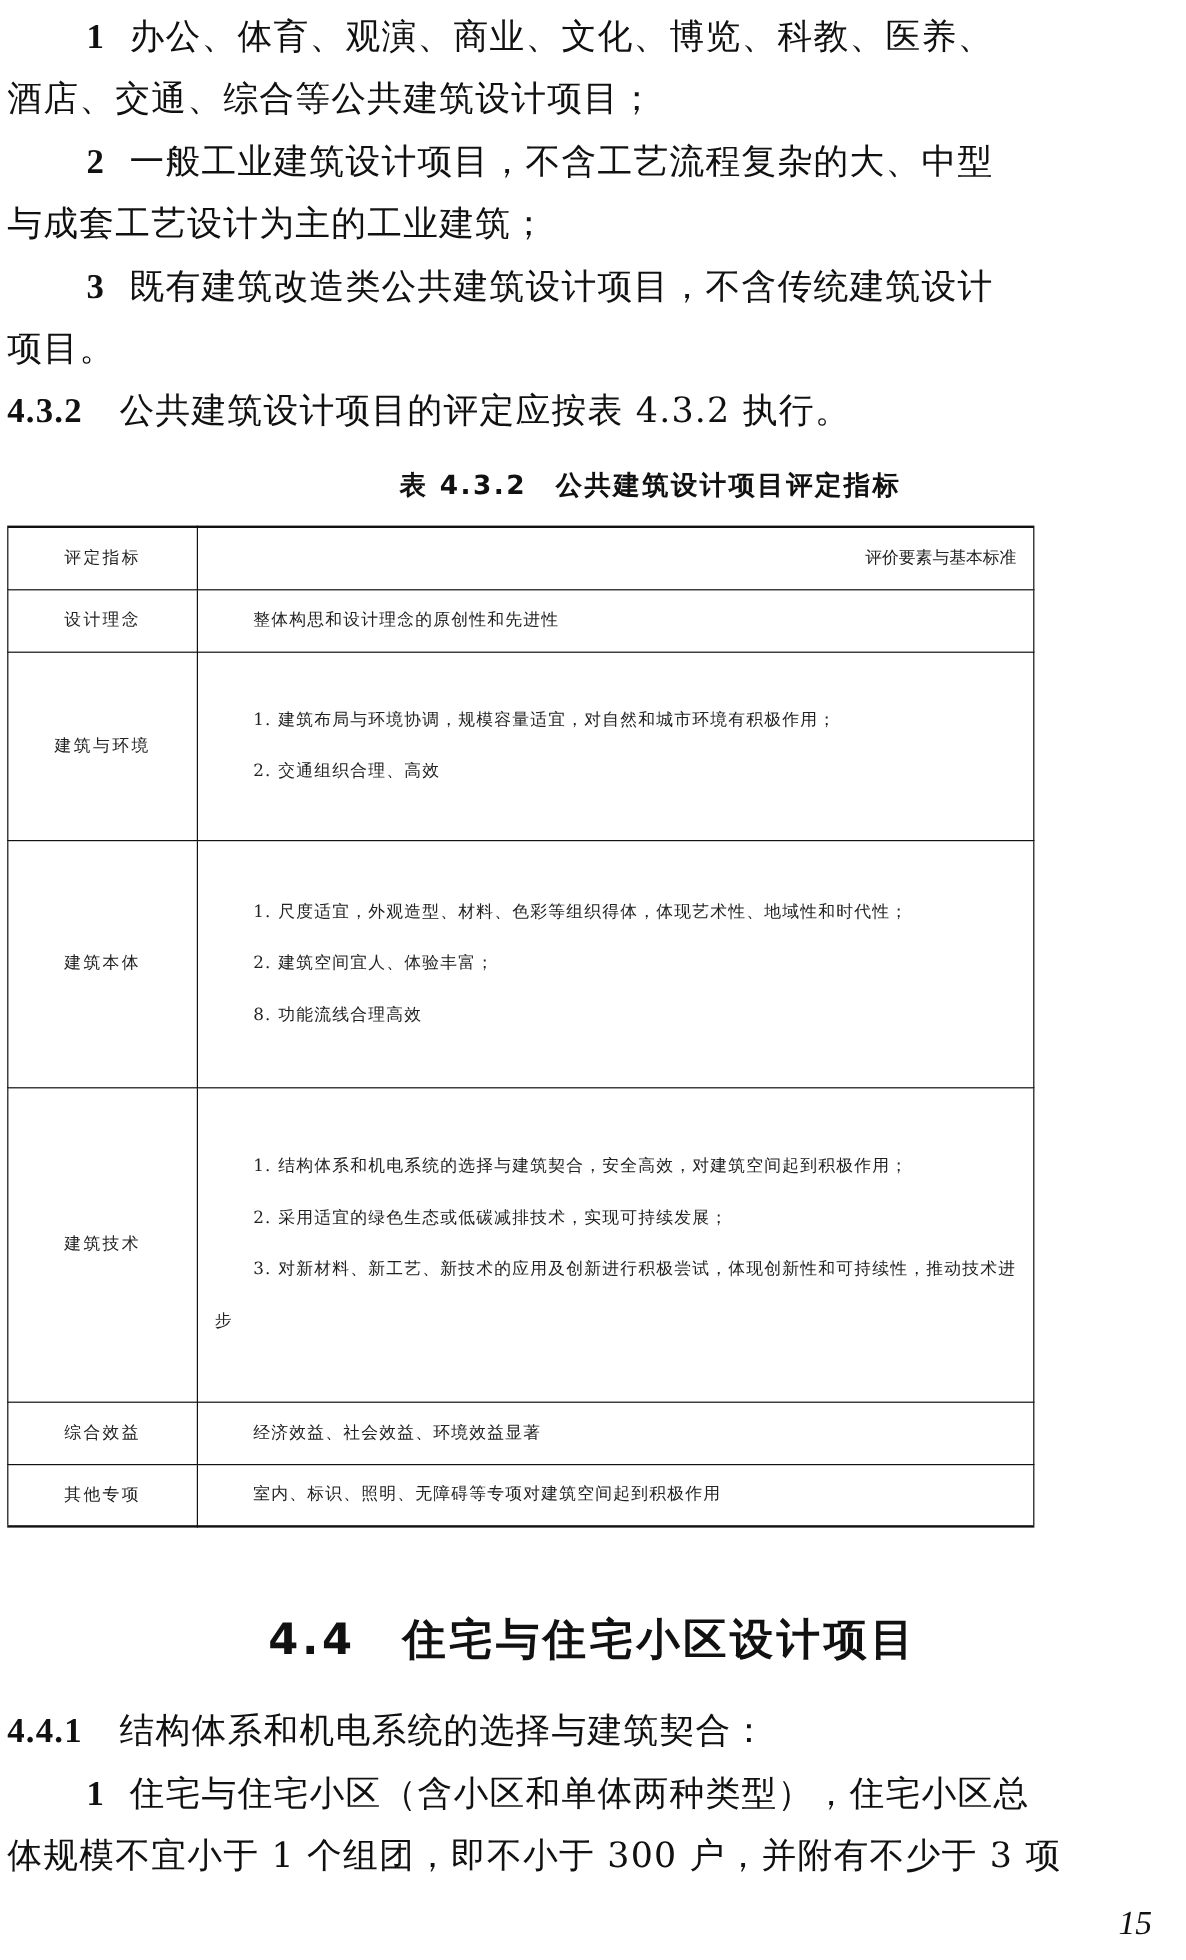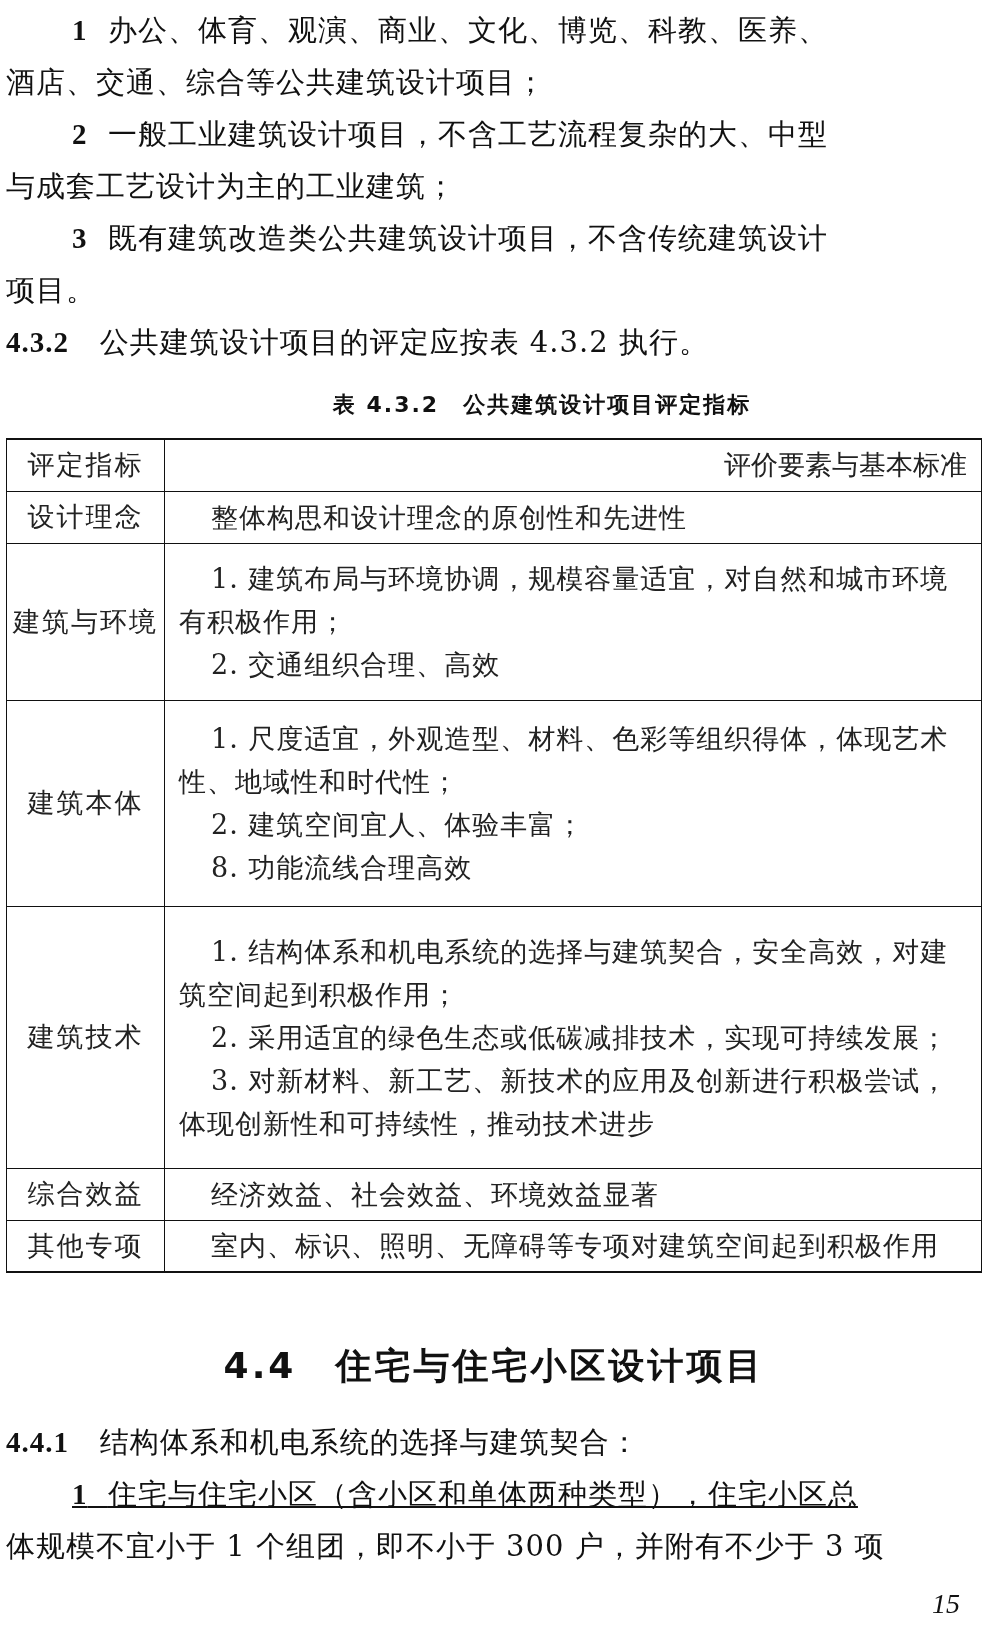--- a/index.html
+++ b/index.html
@@ -5,22 +5,22 @@
   html, body { margin: 0; padding: 0; background: #ffffff; }
   body {
     width: 988px; height: 1633px; position: relative; overflow: hidden;
     font-family: "DejaVu Serif", "Liberation Serif", serif;
     color: #111;
   }
   .line { position: absolute; font-size: 29px; line-height: 36px; white-space: nowrap; letter-spacing: 1px; }
   .num { font-weight: bold; font-family: "Liberation Serif", serif; }
   .caption { position: absolute; left: 0; width: 988px; text-align: center; top: 390px; font-size: 22px; font-weight: bold; font-family: "DejaVu Sans", sans-serif; letter-spacing: 2px; padding-left: 48px; }
   table.crit {
-    position: absolute; left: 6px; top: 438px; width: 976px; border-collapse: collapse;
-    font-size: 27px; color: #222;
+    position: absolute; left: 6px; top: 438px; width: 856px; border-collapse: collapse;
+    font-size: 14px; color: #222;
     border-top: 2.5px solid #111; border-bottom: 2.5px solid #111;
     border-left: 1.5px solid #111; border-right: 1.5px solid #111;
   }
   table.crit td { border: 1.2px solid #111; vertical-align: middle; padding: 0; }
   table.crit td.k { width: 157px; text-align: center; letter-spacing: 2px; }
   table.crit td.v { padding: 0 14px 0 14px; }
   .item { line-height: 43px; text-indent: 32px; letter-spacing: 1px; }
   .hdr-v { text-align: right; }
   .sec-title { position: absolute; left: 0; width: 988px; text-align: center; top: 1342px; font-size: 36px; font-weight: bold; font-family: "DejaVu Sans", sans-serif; letter-spacing: 3px; }
   .pageno { position: absolute; right: 28px; top: 1588px; font-size: 28px; font-style: italic; font-family: "Liberation Serif", serif; }
@@ -88,16 +88,16 @@
           <div class="item">室内、标识、照明、无障碍等专项对建筑空间起到积极作用</div>
         </td>
   </tr>
 </tbody>
   </table>
 
 <div class="sec-title">4.4　住宅与住宅小区设计项目</div>
 
 <div class="line" style="left:6px;top:1424px;"><span class="num">4.4.1</span>&nbsp;&nbsp;&nbsp;<span>结构体系和机电系统的选择与建筑契合：</span></div>
 
-<div class="line" style="left:72px;top:1476px;text-decoration:underline;"><span class="num">1</span>&nbsp;&nbsp;<span>住宅与住宅小区（含小区和单体两种类型），住宅小区总</span></div>
+<div class="line" style="left:72px;top:1476px;"><span class="num">1</span>&nbsp;&nbsp;<span>住宅与住宅小区（含小区和单体两种类型），住宅小区总</span></div>
 <div class="line" style="left:6px;top:1528px;">体规模不宜小于 1 个组团，即不小于 300 户，并附有不少于 3 项</div>
 
 <div class="pageno">15</div>
 
 </body></html>

